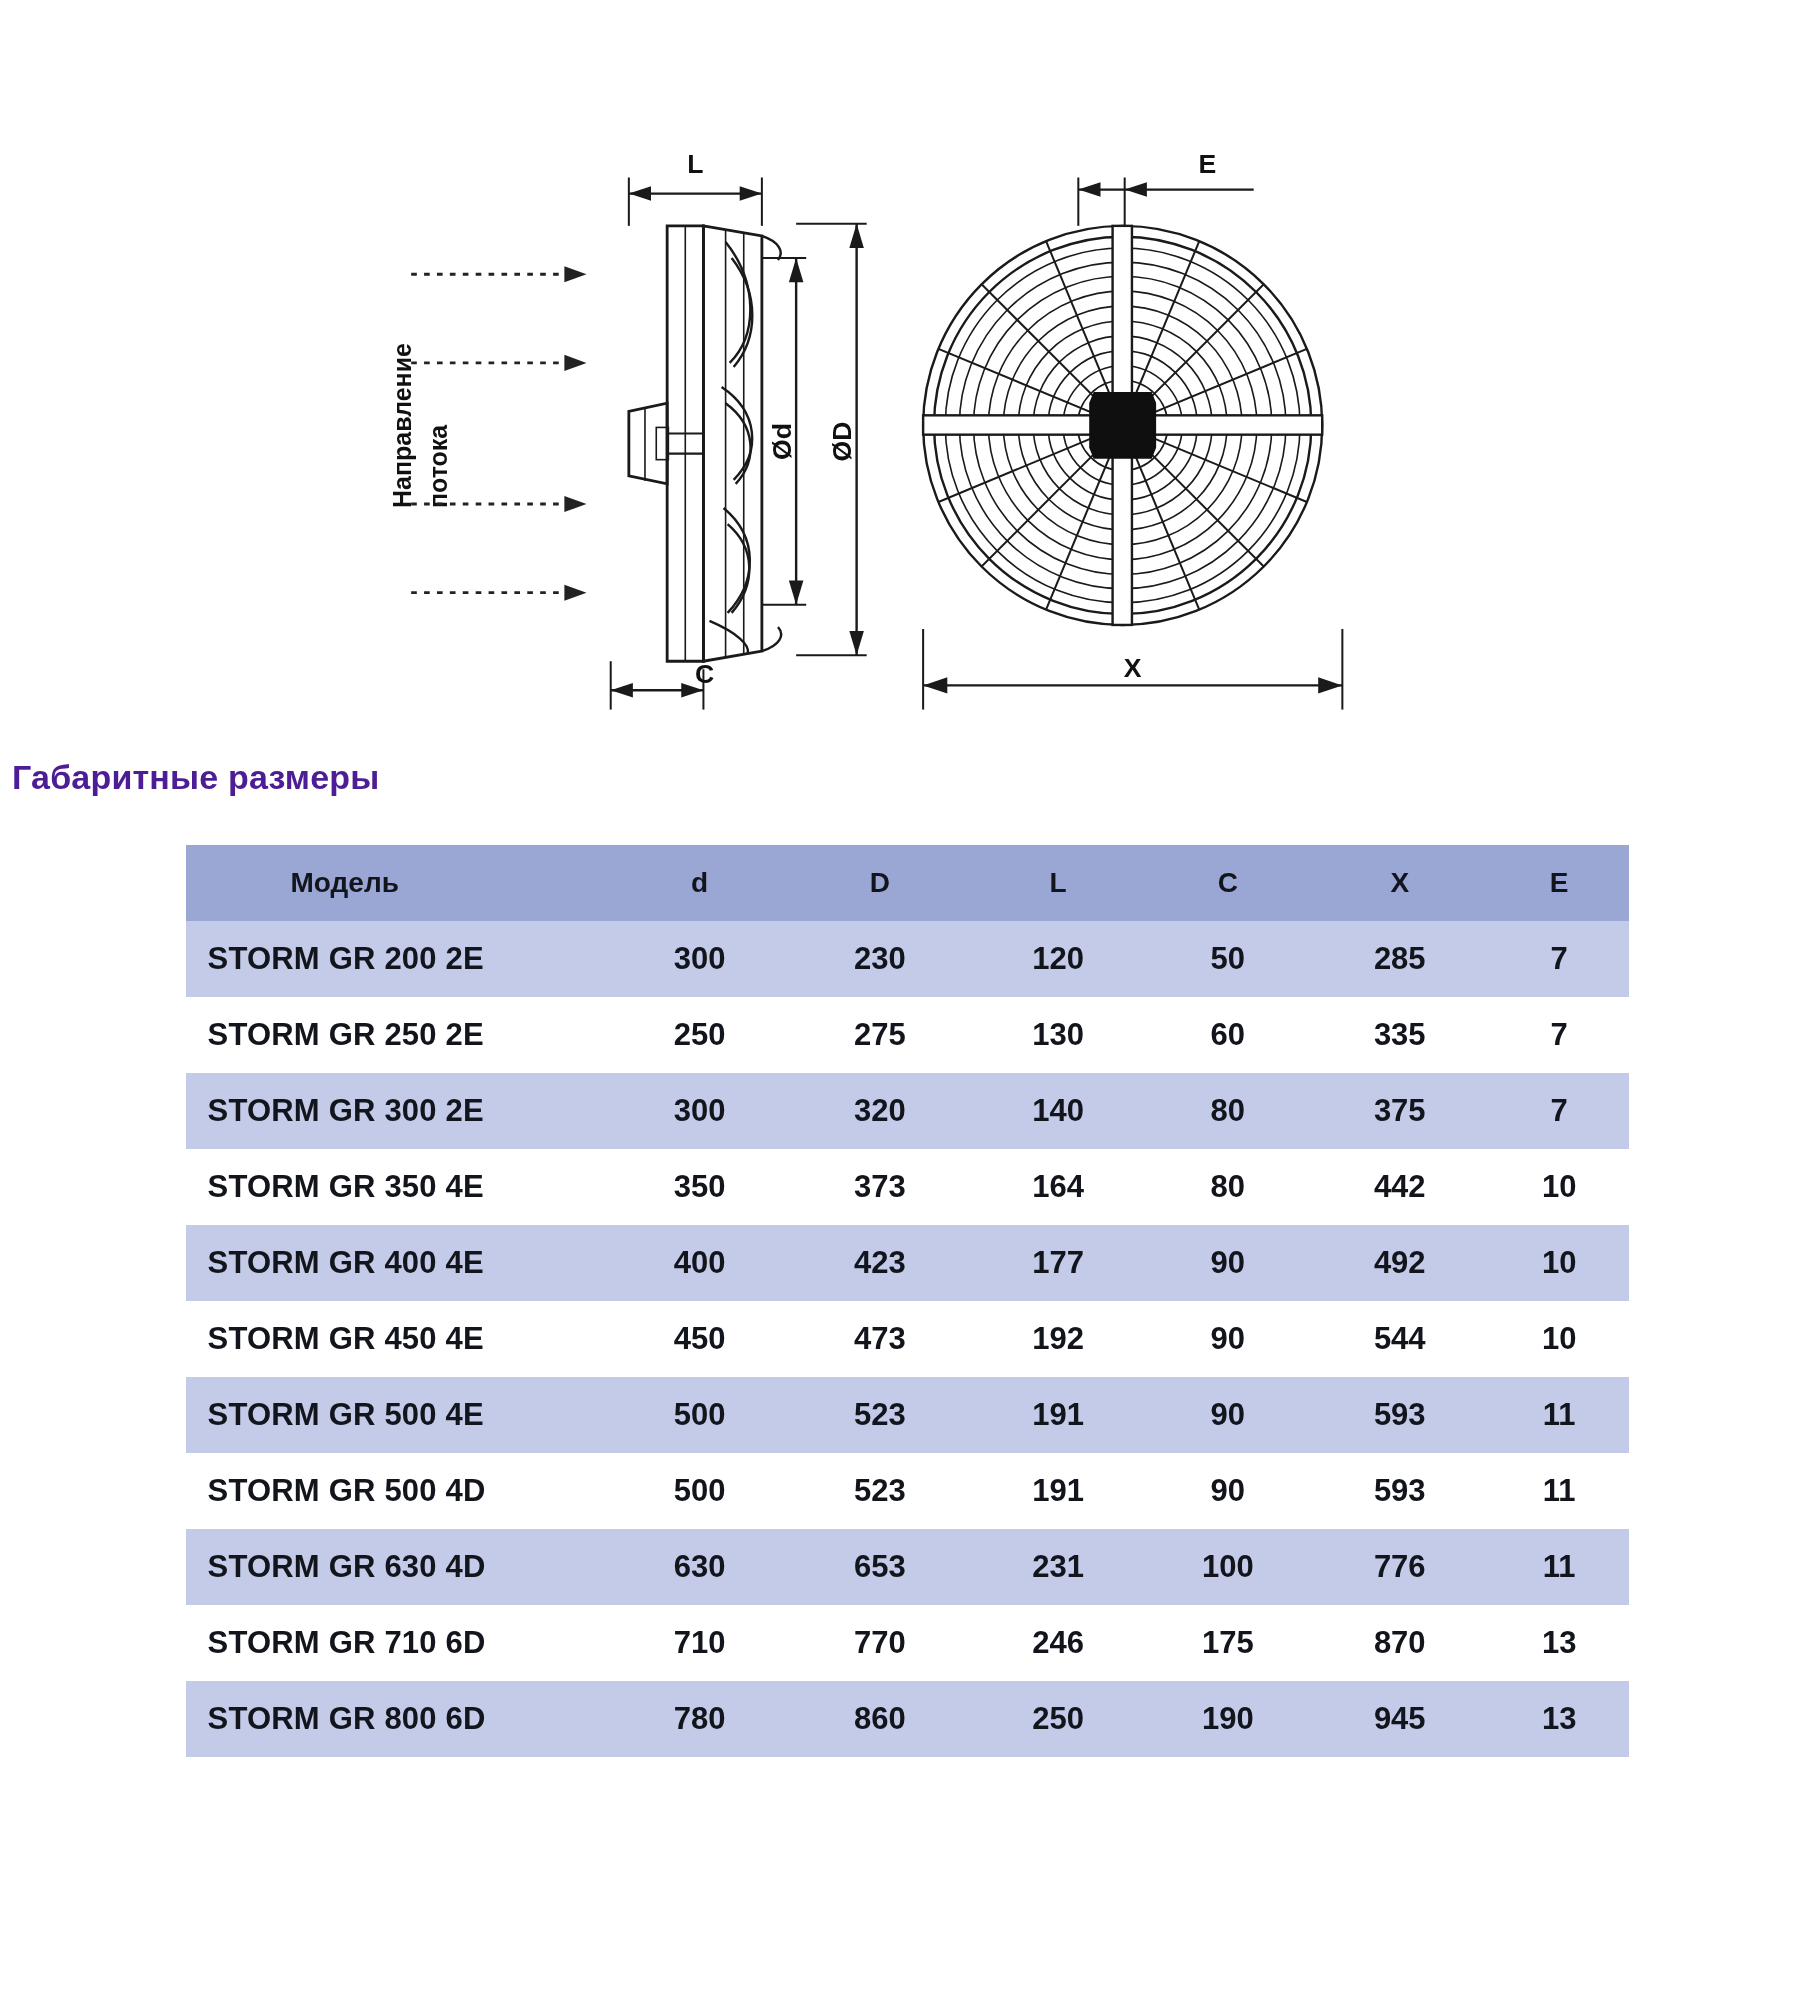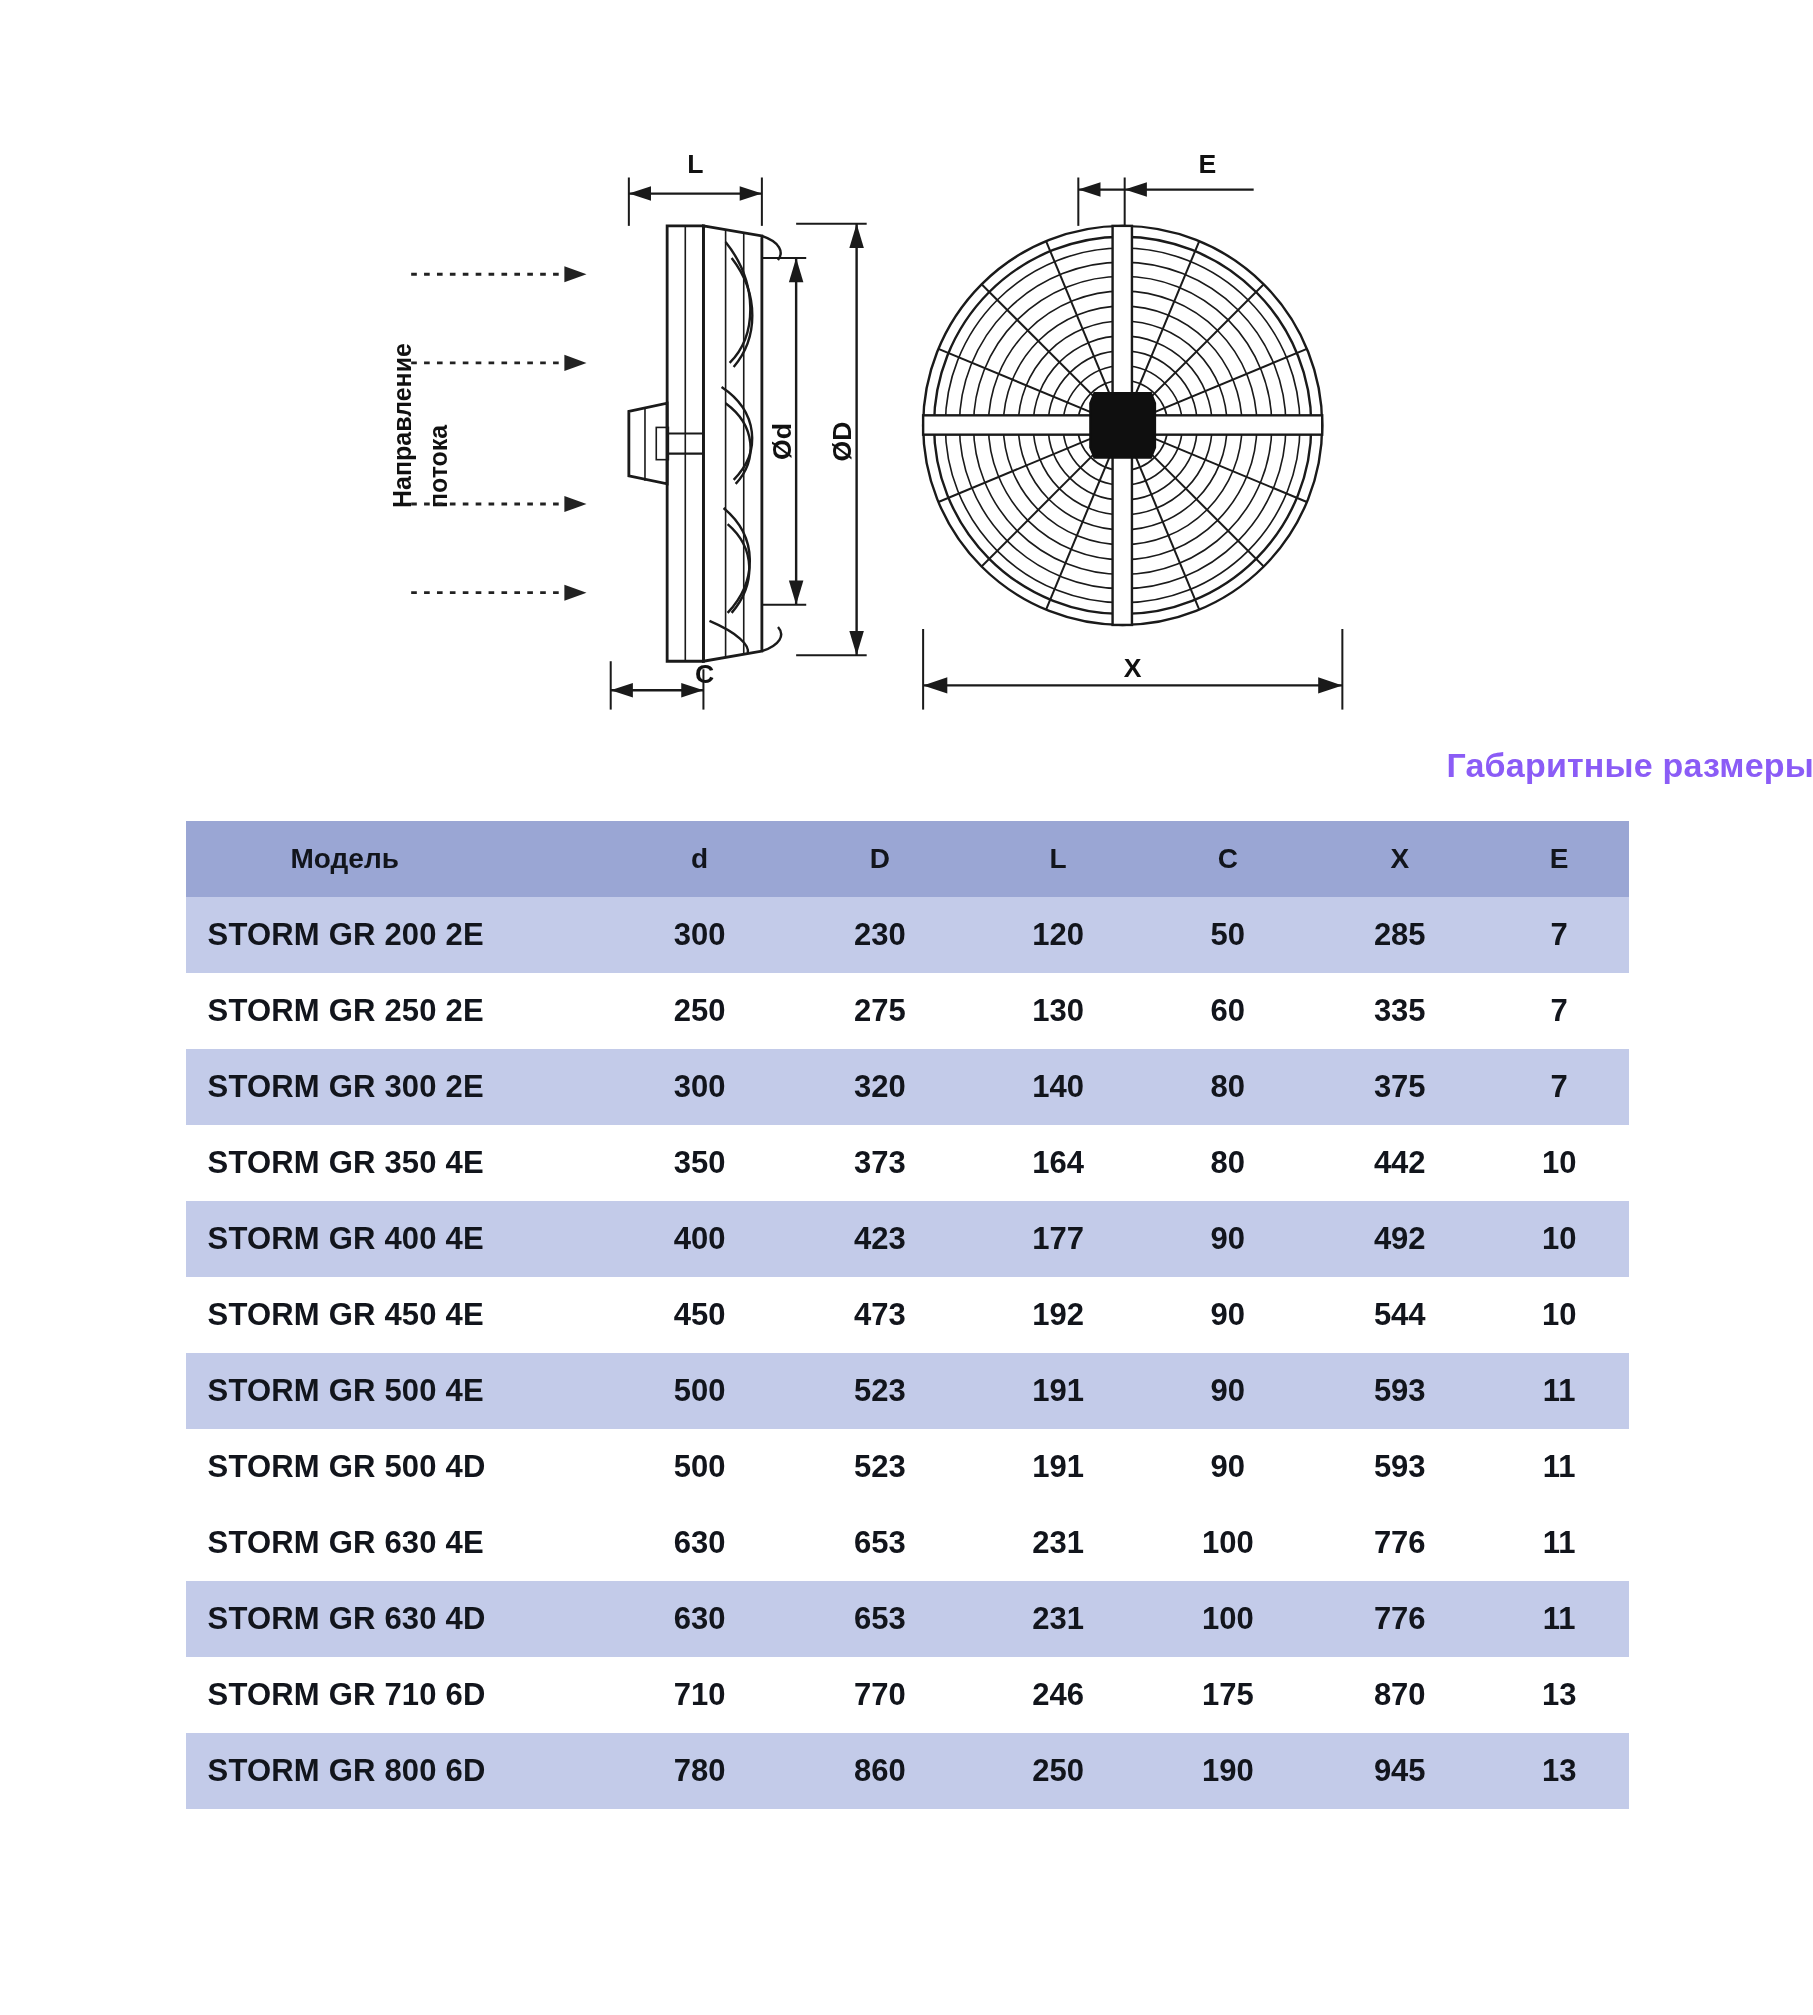--- a/index.html
+++ b/index.html
@@ -21,26 +21,26 @@
     position: relative;
     width: 1814px;
     height: 746px;
   }
   .drawing svg {
     display: block;
   }
 
   
   .section-title {
-    text-align: right;
+    text-align: left;
     font-size: 34px;
     font-weight: bold;
-    color: #8b5cf6;
+    color: #4c1d95;
     letter-spacing: 0.2px;
-    margin: 0;
+    margin: 12px;
     padding: 0 0 36px 0;
   }
 
   
   .table-wrap {
     width: 1443px;
     margin: 0 auto;
   }
   table.dims {
     border-collapse: collapse;
@@ -339,29 +339,20 @@
         </tr>
         <tr class="even">
           <td class="model-col">STORM GR 500 4D</td>
           <td>500</td>
           <td>523</td>
           <td>191</td>
           <td>90</td>
           <td>593</td>
           <td>11</td>
         </tr>
-        <tr class="even">
-          <td class="model-col">STORM GR 630 4E</td>
-          <td>630</td>
-          <td>653</td>
-          <td>231</td>
-          <td>100</td>
-          <td>776</td>
-          <td>11</td>
-        </tr>
         <tr class="odd">
           <td class="model-col">STORM GR 630 4D</td>
           <td>630</td>
           <td>653</td>
           <td>231</td>
           <td>100</td>
           <td>776</td>
           <td>11</td>
         </tr>
         <tr class="even">

